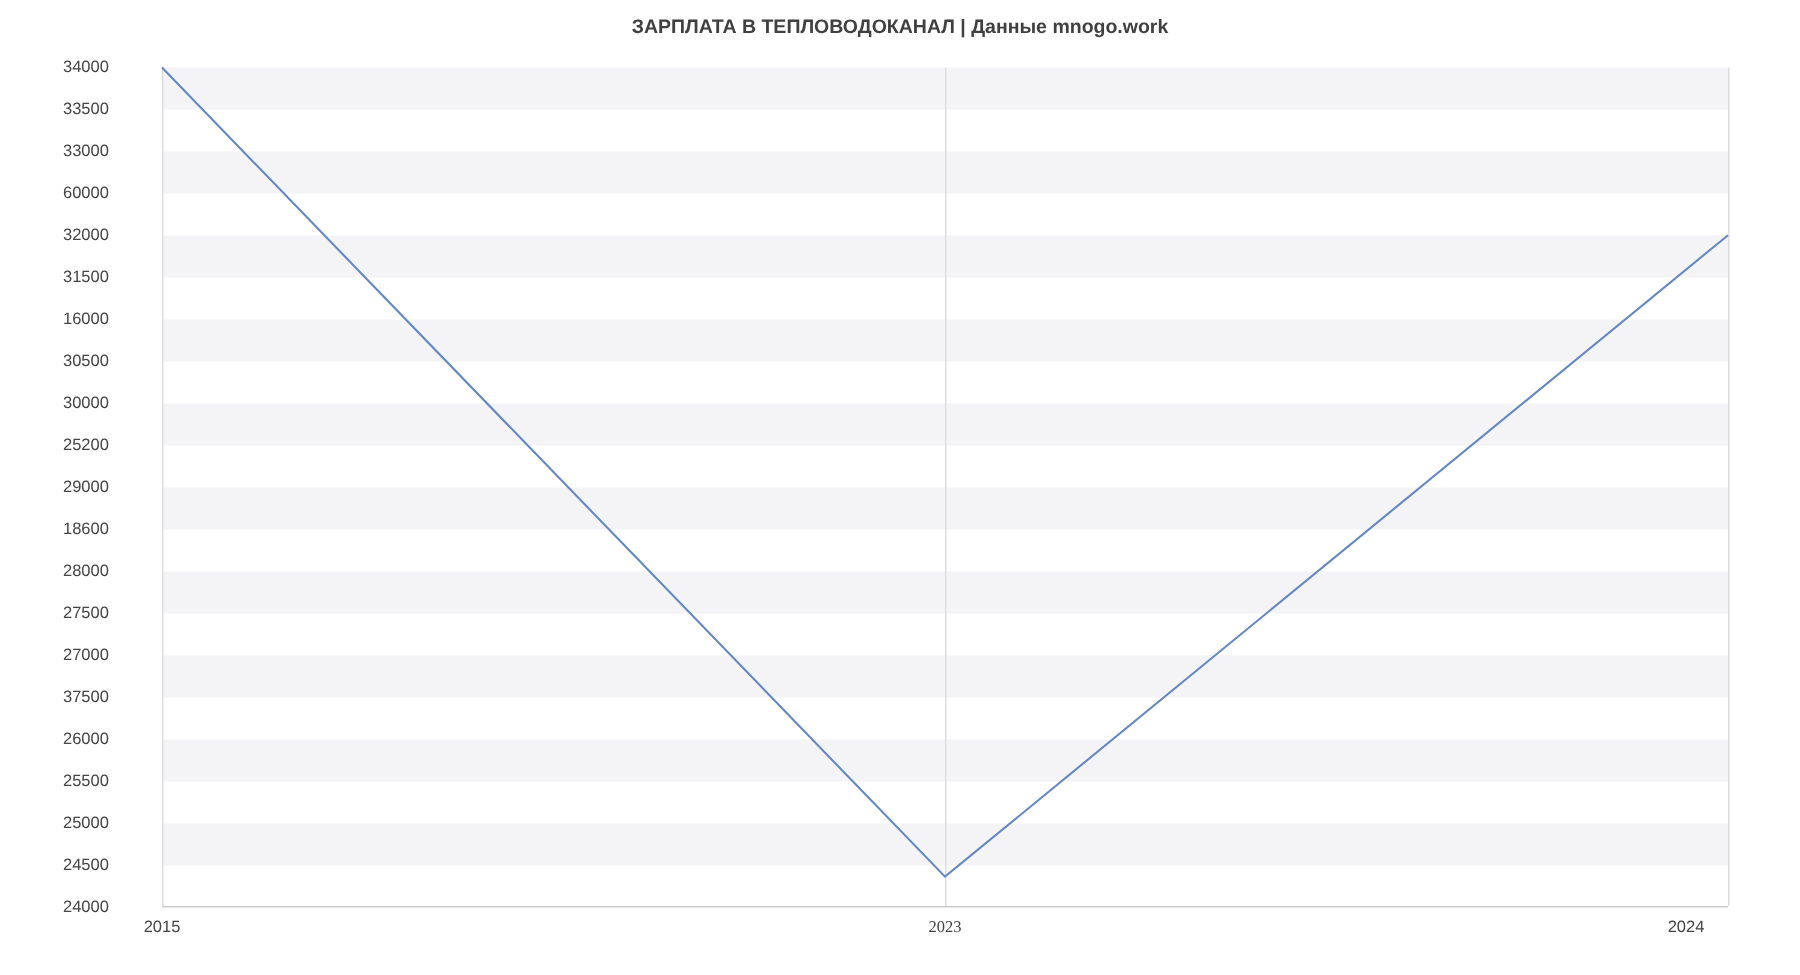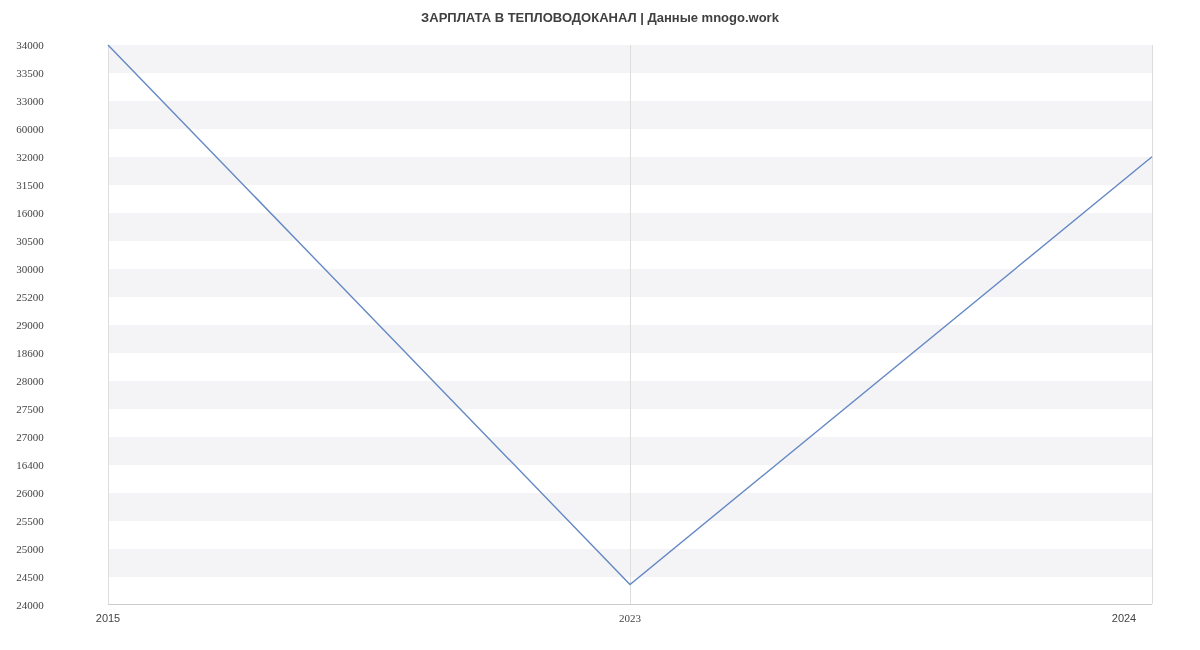--- a/index.html
+++ b/index.html
@@ -37,27 +37,26 @@
     }
     .x-gridline {
       position: absolute;
       top: 0;
       height: 100%;
       width: 1px;
       background: #ddd;
     }
     .y-tick-label {
       position: absolute;
-      right: 1140px;
+      right: 1098px;
       width: 60px;
-      text-align: center;
+      text-align: left;
       font-size: 11px;
       color: #444;
       transform: translateY(-50%);
-      font-family: Liberation Serif, serif;
     }
     .x-tick-label {
       position: absolute;
       top: 612px;
       font-size: 11px;
       color: #444;
       transform: translateX(-50%);
     }
     svg.line-layer {
       position: absolute;
@@ -93,21 +92,21 @@
 </div>
 
 <div class="x-tick-label" style="left: 108px;">2015</div>
 <div class="x-tick-label" style="left: 630px; font-family: Liberation Serif, serif;">2023</div>
 <div class="x-tick-label" style="left: 1124px;">2024</div>
 <div class="y-tick-label" style="top: 605px;">24000</div>
 <div class="y-tick-label" style="top: 577px;">24500</div>
 <div class="y-tick-label" style="top: 549px;">25000</div>
 <div class="y-tick-label" style="top: 521px;">25500</div>
 <div class="y-tick-label" style="top: 493px;">26000</div>
-<div class="y-tick-label" style="top: 465px;">16400</div>
+<div class="y-tick-label" style="top: 465px;">37500</div>
 <div class="y-tick-label" style="top: 437px;">27000</div>
 <div class="y-tick-label" style="top: 409px;">27500</div>
 <div class="y-tick-label" style="top: 381px;">28000</div>
 <div class="y-tick-label" style="top: 353px;">18600</div>
 <div class="y-tick-label" style="top: 325px;">29000</div>
 <div class="y-tick-label" style="top: 297px;">25200</div>
 <div class="y-tick-label" style="top: 269px;">30000</div>
 <div class="y-tick-label" style="top: 241px;">30500</div>
 <div class="y-tick-label" style="top: 213px;">16000</div>
 <div class="y-tick-label" style="top: 185px;">31500</div>

